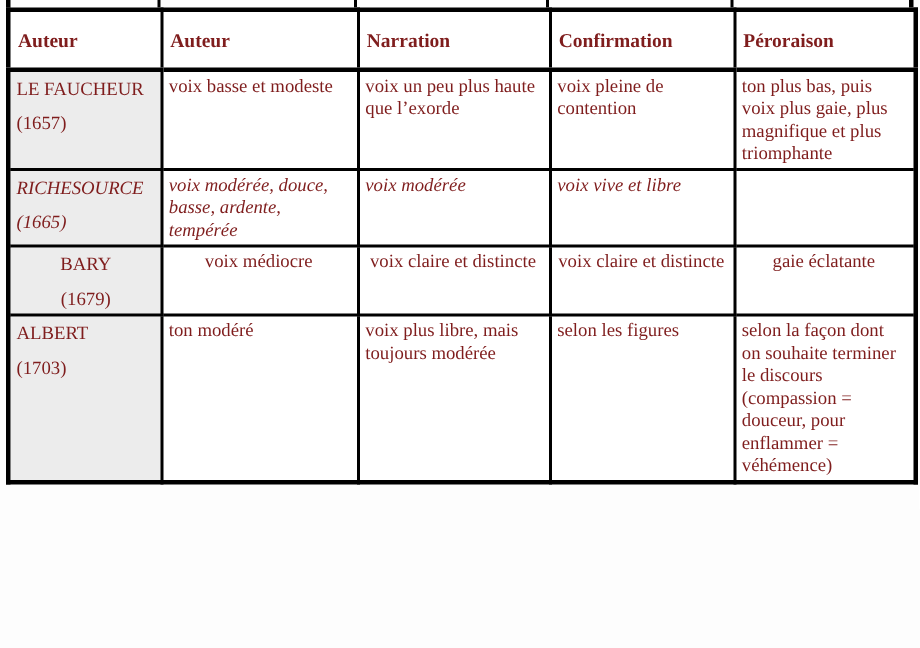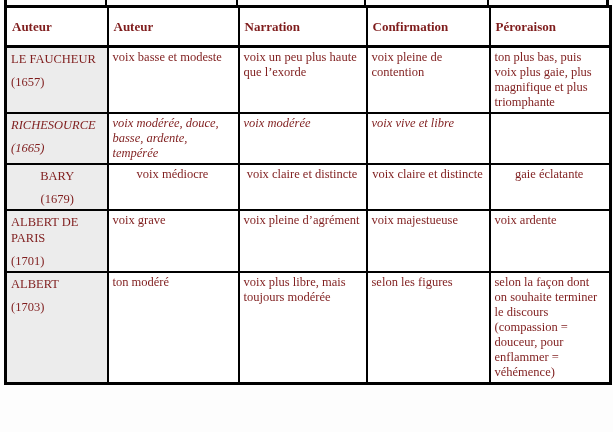--- a/index.html
+++ b/index.html
@@ -118,30 +118,20 @@
       <tr class="r2">
         <td class="author">
           <div class="name">BARY</div>
           <div class="year">(1679)</div>
         </td>
         <td>voix médiocre</td>
         <td>voix claire et distincte</td>
         <td>voix claire et distincte</td>
         <td>gaie éclatante</td>
       </tr>
-      <tr class="r4">
-        <td class="author">
-          <div class="name">ALBERT DE PARIS</div>
-          <div class="year">(1701)</div>
-        </td>
-        <td>voix grave</td>
-        <td>voix pleine d’agrément</td>
-        <td>voix majestueuse</td>
-        <td>voix ardente</td>
-      </tr>
       <tr class="r5">
         <td class="author">
           <div class="name">ALBERT</div>
           <div class="year">(1703)</div>
         </td>
         <td>ton modéré</td>
         <td>voix plus libre, mais toujours modérée</td>
         <td>selon les figures</td>
         <td>selon la façon dont on souhaite terminer le discours (compassion = douceur,  pour enflammer = véhémence)</td>
       </tr>

